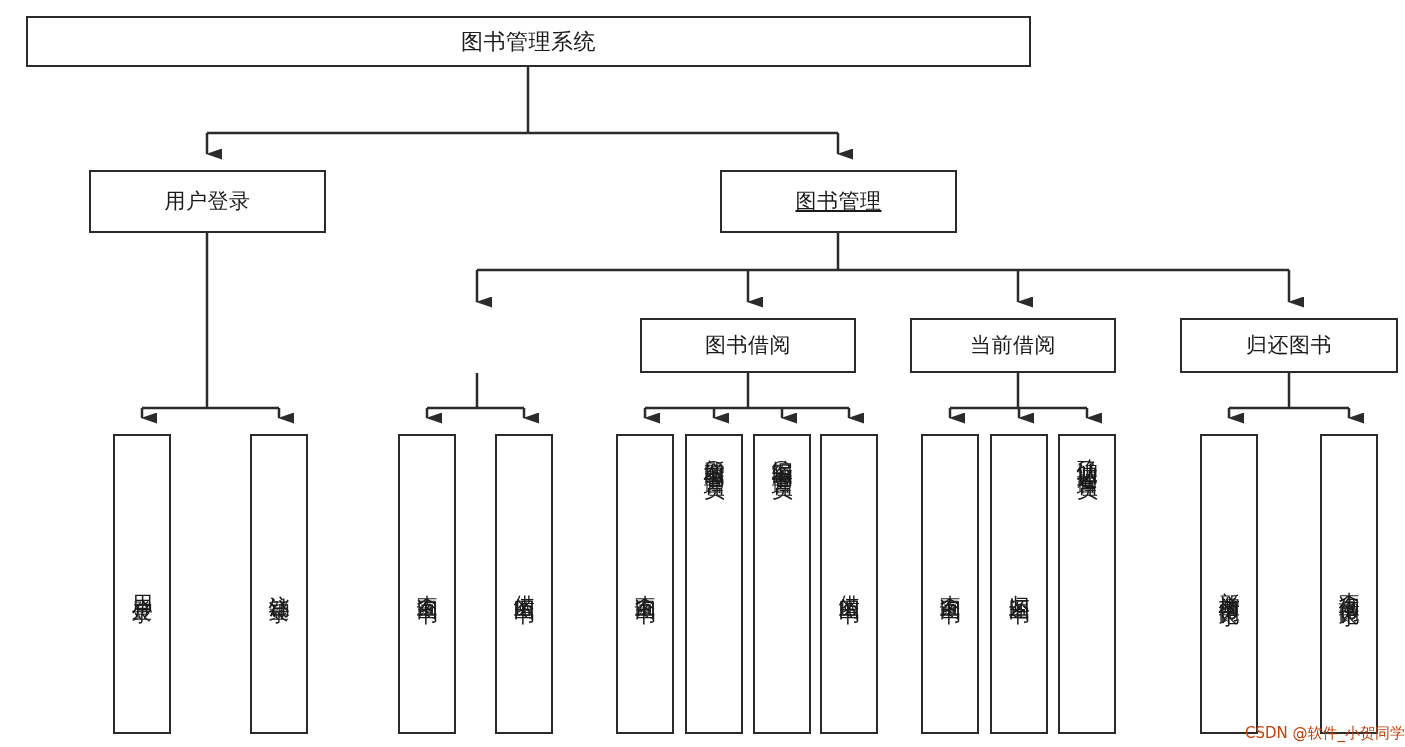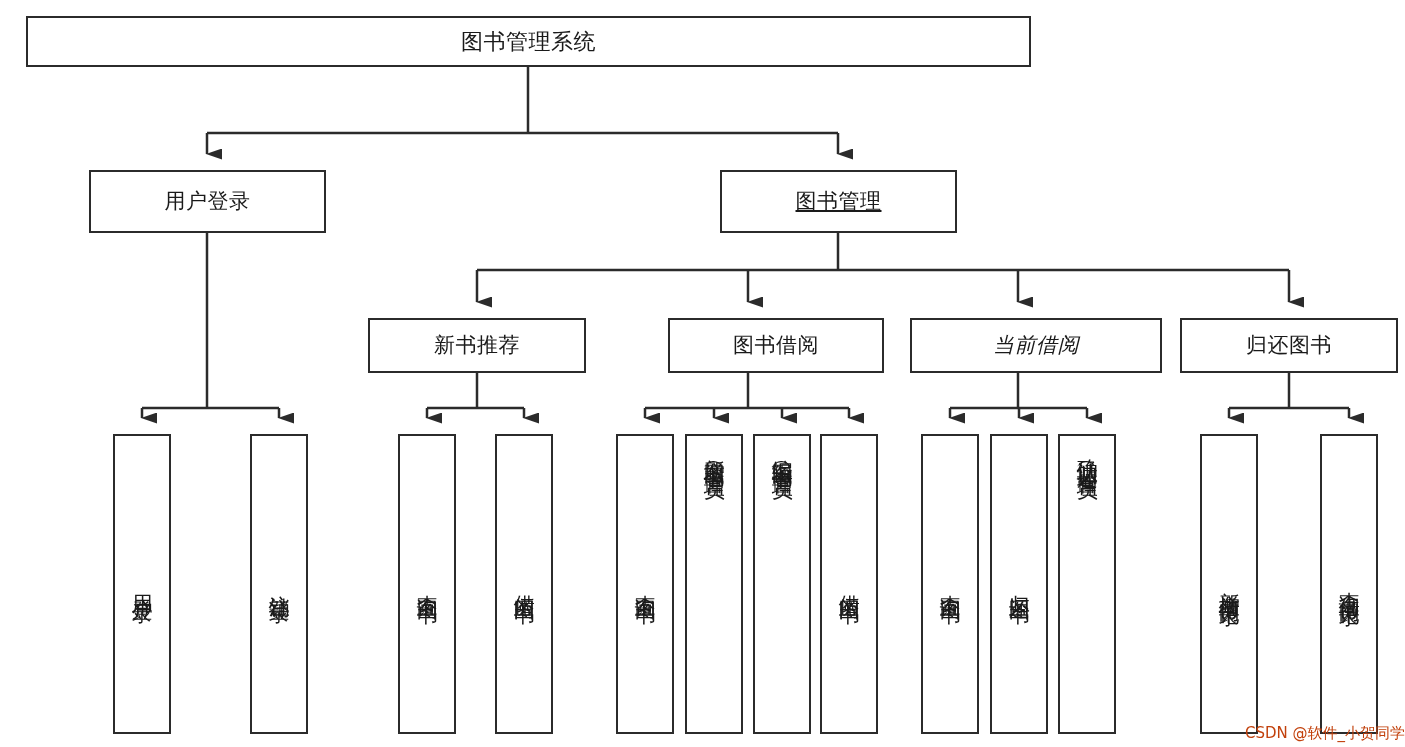--- a/index.html
+++ b/index.html
@@ -147,23 +147,22 @@
       <path class="wire" d="M1221,408 L1221,418" marker-end="url(#arrow)"></path>
       <path class="wire" d="M1341,408 L1341,418" marker-end="url(#arrow)"></path>
     </g>
   </svg>
 
   <div class="node horiz root" id="node-root" style="left: 18px; top: 16px; width: 1005px; height: 51px;">图书管理系统</div>
 
   <div class="node horiz" id="node-l2-0" style="left: 81px; top: 170px; width: 237px; height: 63px;">用户登录</div>
   <div class="node horiz" id="node-l2-1" style="left: 712px; top: 170px; width: 237px; height: 63px; text-decoration: underline;">图书管理</div>
 
-  <div class="node horiz" id="node-l3-0" style="left: 360px; top: 318px; width: 218px; height: 55px;">新书推荐</div>
-  <div class="node horiz" id="node-l3-1" style="left: 660px; top: 318px; width: 216px; height: 55px;">图书借阅</div>
-  <div class="node horiz" id="node-l3-2" style="left: 902px; top: 318px; width: 252px; height: 55px; font-style: italic;">当前借阅</div>
+  <div class="node horiz" id="node-l3-1" style="left: 632px; top: 318px; width: 216px; height: 55px;">图书借阅</div>
+  <div class="node horiz" id="node-l3-2" style="left: 902px; top: 318px; width: 206px; height: 55px;">当前借阅</div>
   <div class="node horiz" id="node-l3-3" style="left: 1172px; top: 318px; width: 218px; height: 55px;">归还图书</div>
 
   <div class="node vert centered" id="node-leaf-0" style="left: 105px; top: 434px; width: 58px; height: 300px;">
     <span class="vlabel">用户登录</span>
   </div>
   <div class="node vert centered" id="node-leaf-1" style="left: 242px; top: 434px; width: 58px; height: 300px;">
     <span class="vlabel">注销登录</span>
   </div>
   <div class="node vert centered" id="node-leaf-2" style="left: 390px; top: 434px; width: 58px; height: 300px;">
     <span class="vlabel">查询图书</span>

